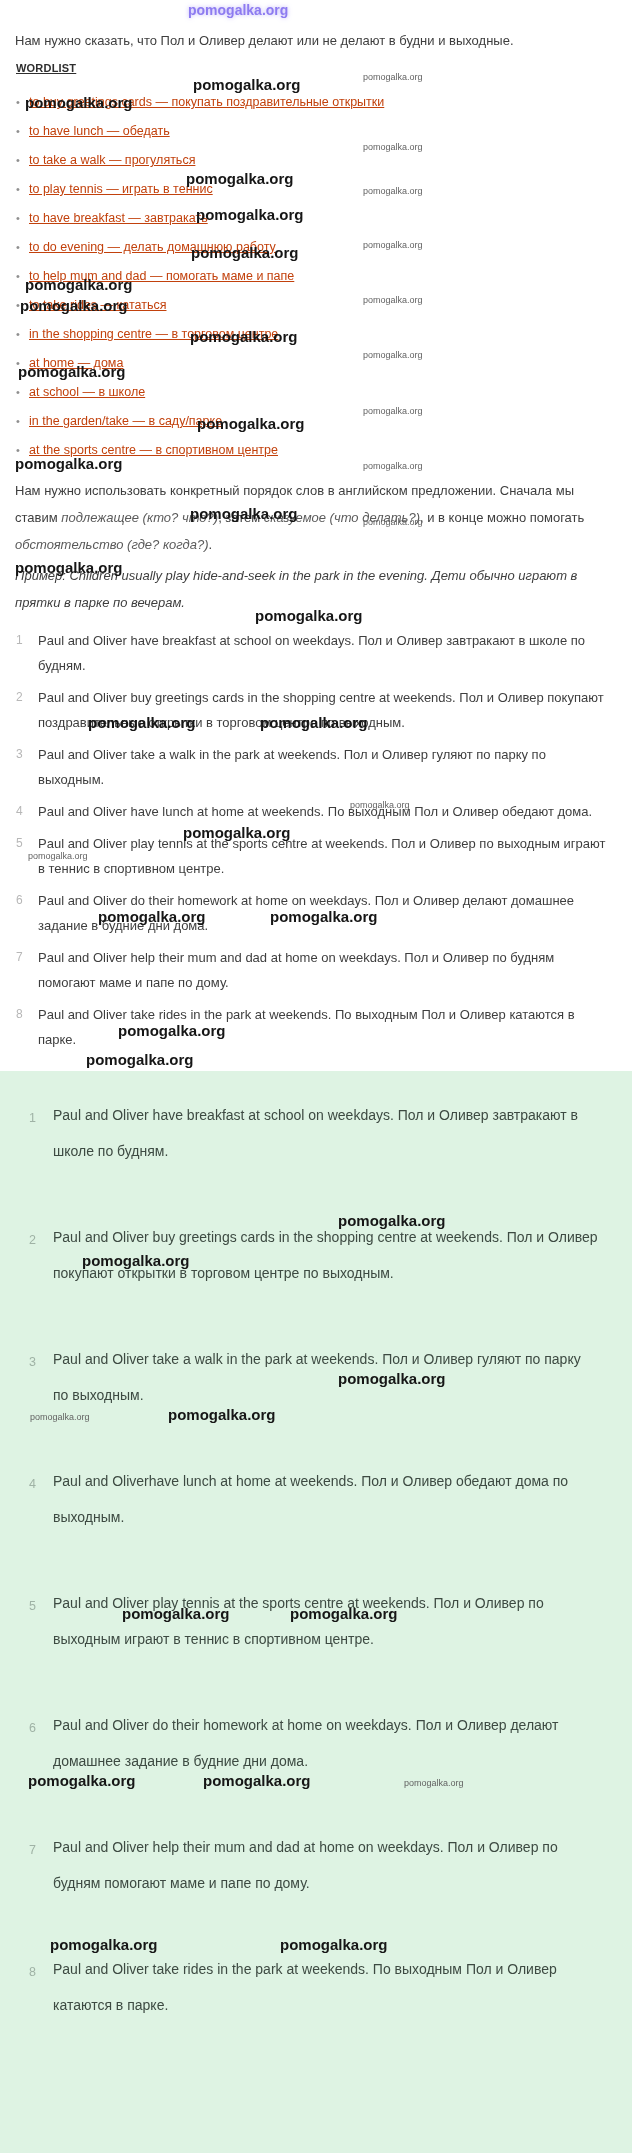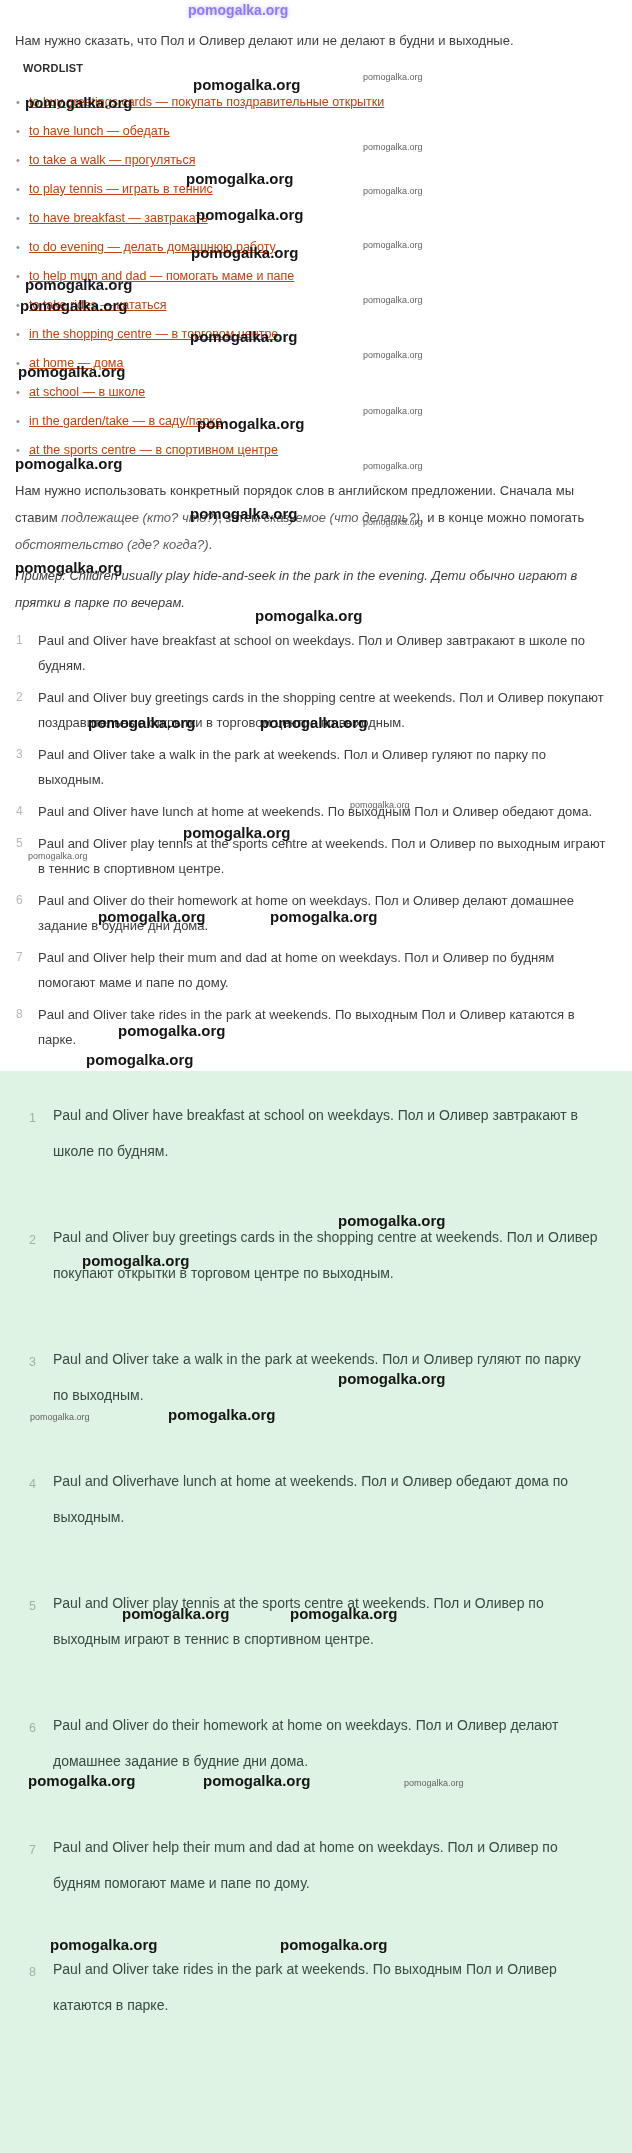--- a/index.html
+++ b/index.html
@@ -11,21 +11,21 @@
     background: #ffffff;
     font-family: "Liberation Sans", "DejaVu Sans", sans-serif;
     color: #3e3e3e;
     display: flex;
     flex-direction: column;
   }
   .content { padding: 28px 26px 0 15px; }
   .intro { font-size: 13px; line-height: 26px; margin: 0 0 8px 0; }
   .wordlist-title {
     font-size: 11px; font-weight: 700; color: #2e2e2e;
-    margin: 0 0 14px 8px; letter-spacing: .2px;
+    margin: 0 0 14px 1px; letter-spacing: .2px; text-decoration: underline;
   }
   .wordlist { list-style: none; margin: 0 0 12px 0; padding: 0; }
   .wordlist li {
     position: relative; padding-left: 14px;
     font-size: 12.5px; line-height: 29px; color: #c2410c; text-decoration: underline;
   }
   .wordlist li::before {
     content: "•"; position: absolute; left: 1px; top: 0;
     color: #8f8f8f; font-size: 11px;
   }

